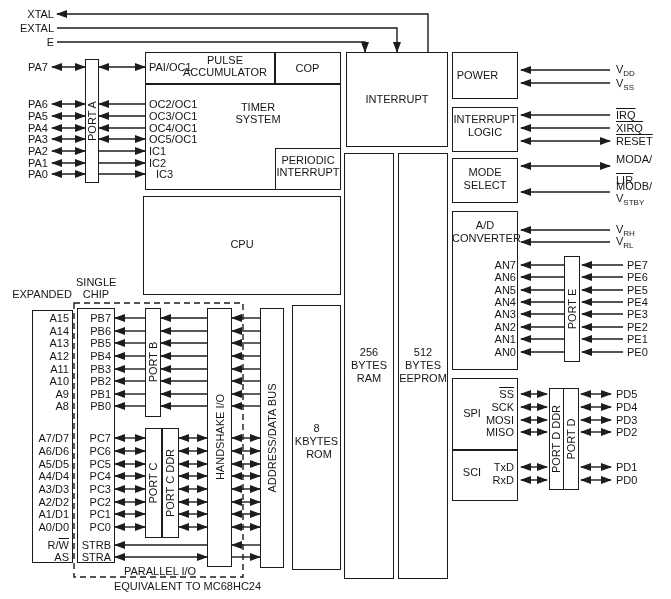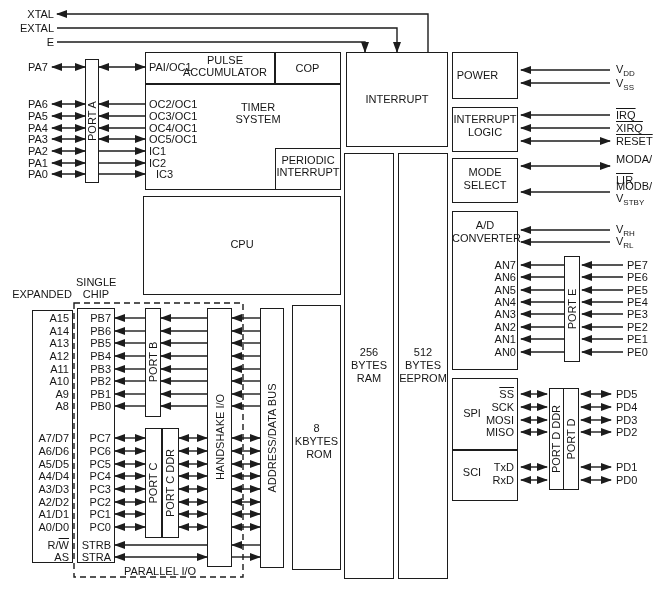--- a/index.html
+++ b/index.html
@@ -257,20 +257,21 @@
   <div class="lbl r" style="left:71px;top:458px;width:40px">PC5</div>
   <div class="lbl r" style="left:71px;top:470px;width:40px">PC4</div>
   <div class="lbl r" style="left:71px;top:483px;width:40px">PC3</div>
   <div class="lbl r" style="left:71px;top:496px;width:40px">PC2</div>
   <div class="lbl r" style="left:71px;top:508px;width:40px">PC1</div>
   <div class="lbl r" style="left:71px;top:521px;width:40px">PC0</div>
   <div class="lbl r" style="left:71px;top:539px;width:40px">STRB</div>
   <div class="lbl r" style="left:71px;top:551px;width:40px">STRA</div>
 
   <div class="lbl c" style="left:108px;top:565px;width:104px">PARALLEL I/O</div>
+  <div class="lbl c" style="left:100px;top:580px;width:175px">EQUIVALENT TO MC68HC24</div>
 
   <div class="lbl c" style="left:452px;top:69px;width:51px">POWER</div>
   <div class="lbl" style="left:616px;top:63px"><span>V</span><sub>DD</sub></div>
   <div class="lbl" style="left:616px;top:77px"><span>V</span><sub>SS</sub></div>
 
   <div class="lbl c" style="left:452px;top:113px;width:66px">INTERRUPT</div>
   <div class="lbl c" style="left:452px;top:126px;width:66px">LOGIC</div>
   <div class="lbl" style="left:616px;top:109px"><span class="ov">IRQ</span></div>
   <div class="lbl" style="left:616px;top:122px"><span class="ov">XIRQ</span></div>
   <div class="lbl" style="left:616px;top:135px"><span class="ov">RESET</span></div>

